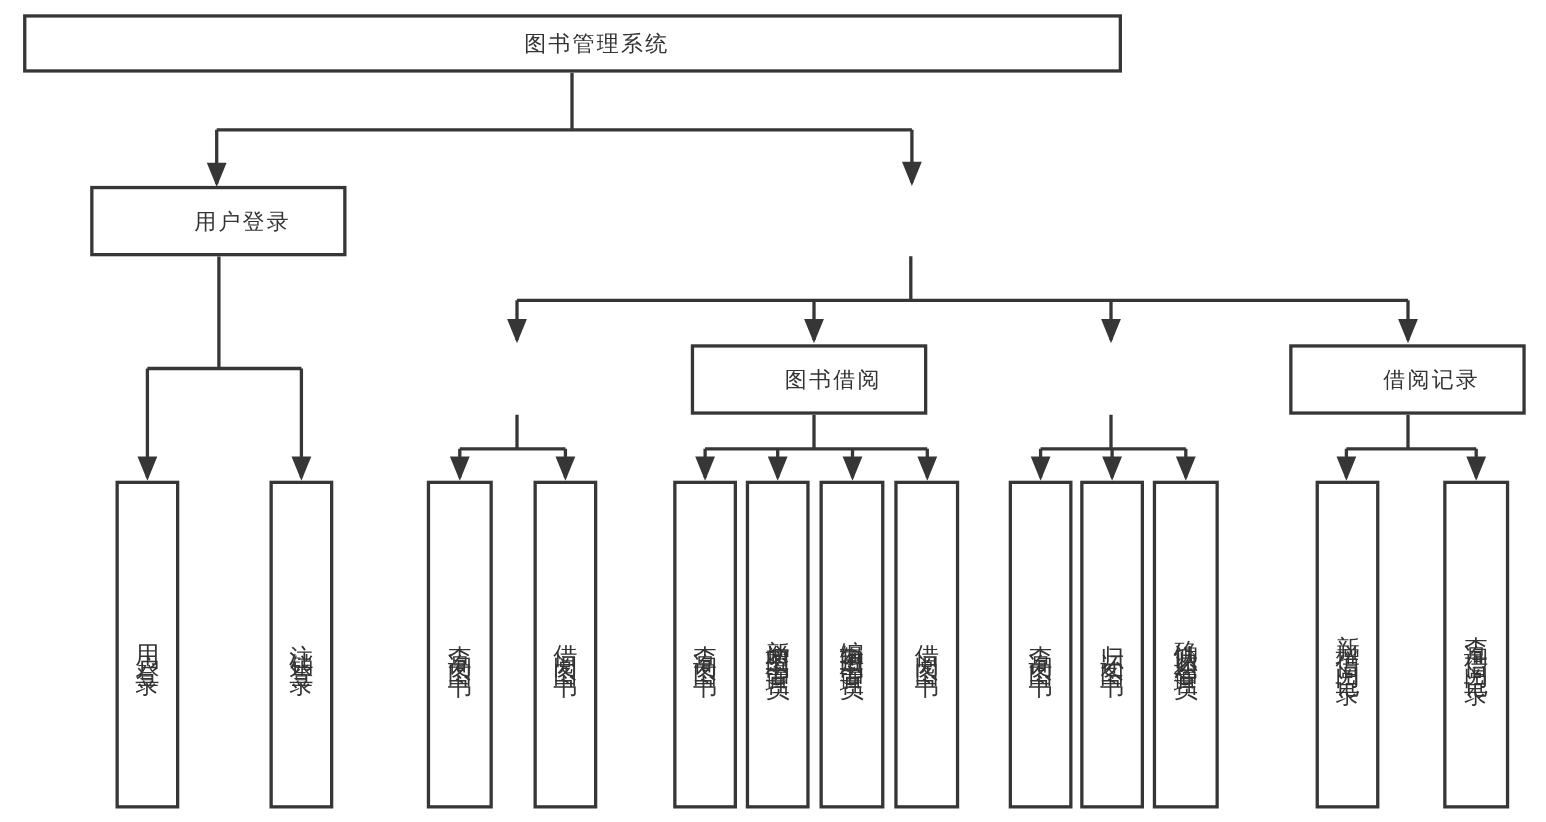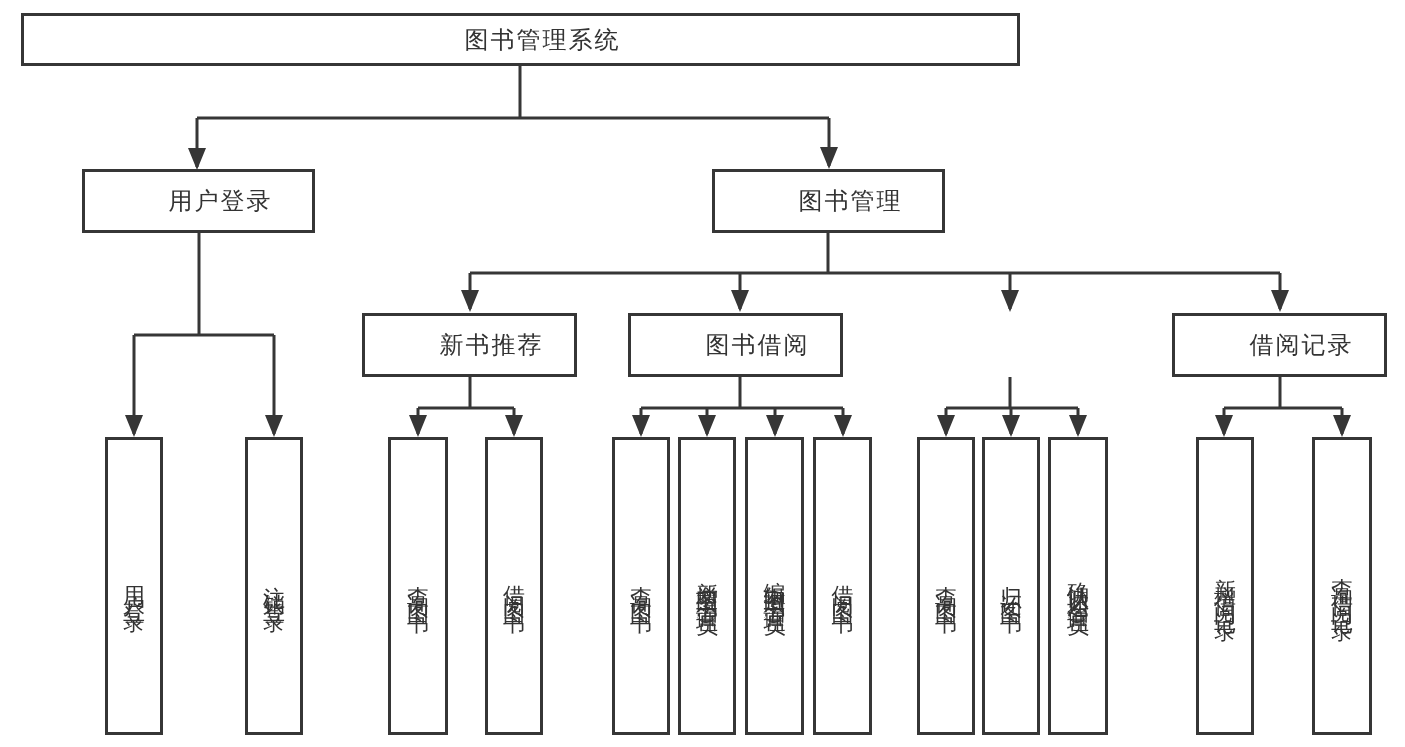--- a/index.html
+++ b/index.html
@@ -8,21 +8,21 @@
     font-family:"Liberation Sans","DejaVu Sans",sans-serif;
     overflow:hidden;
   }
   svg.wires{position:absolute;left:0;top:0;z-index:0;}
   .node{
     position:absolute;box-sizing:border-box;background:#ffffff;
     border:3px solid #363636;color:#333333;z-index:1;
     display:flex;align-items:center;justify-content:center;
     text-align:center;
   }
-  .h{font-size:24px;letter-spacing:2px;white-space:nowrap;padding-left:44px;}
+  .h{font-size:20px;letter-spacing:2px;white-space:nowrap;padding-left:44px;}
   .v{font-size:22px;}
   .v span{
     writing-mode:vertical-rl;text-orientation:mixed;
     line-height:1;letter-spacing:0.40em;display:block;
   }
   .v.tight span{letter-spacing:0.22em;}
   .watermark{
     position:absolute;left:1183px;top:712px;z-index:2;
     color:#b0b0b0;opacity:0.88;font-size:20px;letter-spacing:0.5px;
     white-space:nowrap;
@@ -48,23 +48,21 @@
              M470 312l-9 -22h18z M740 312l-9 -22h18z M1010 312l-9 -22h18z M1280 312l-9 -22h18z
              M418 437l-9 -22h18z M514 437l-9 -22h18z
              M641 437l-9 -22h18z M707 437l-9 -22h18z M775 437l-9 -22h18z M843 437l-9 -22h18z
              M946 437l-9 -22h18z M1011 437l-9 -22h18z M1078 437l-9 -22h18z
              M1224 437l-9 -22h18z M1342 437l-9 -22h18z"></path>
   </svg>
 
   <div class="node h" style="left:21px;top:13px;width:999px;height:53px">图书管理系统</div>
 
   <div class="node h" style="left:82px;top:169px;width:233px;height:64px">用户登录</div>
-  <div class="node h" style="left:712px;top:169px;width:233px;height:64px">图书管理</div>
 
-  <div class="node h" style="left:362px;top:313px;width:215px;height:64px">新书推荐</div>
   <div class="node h" style="left:628px;top:313px;width:215px;height:64px">图书借阅</div>
   <div class="node h" style="left:1172px;top:313px;width:215px;height:64px">借阅记录</div>
 
   <div class="node v" style="left:105px;top:437px;width:58px;height:298px">
     <span>用户登录</span>
     </div>
   <div class="node v" style="left:245px;top:437px;width:58px;height:298px">
     <span>注销登录</span>
     </div>
 

